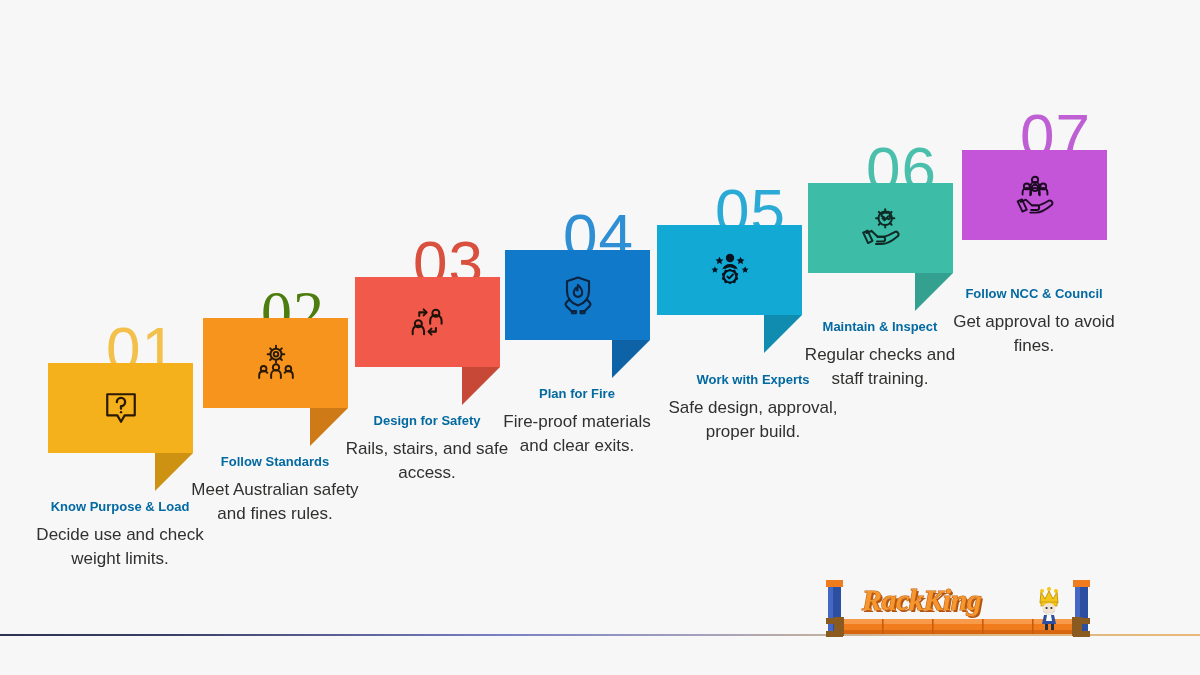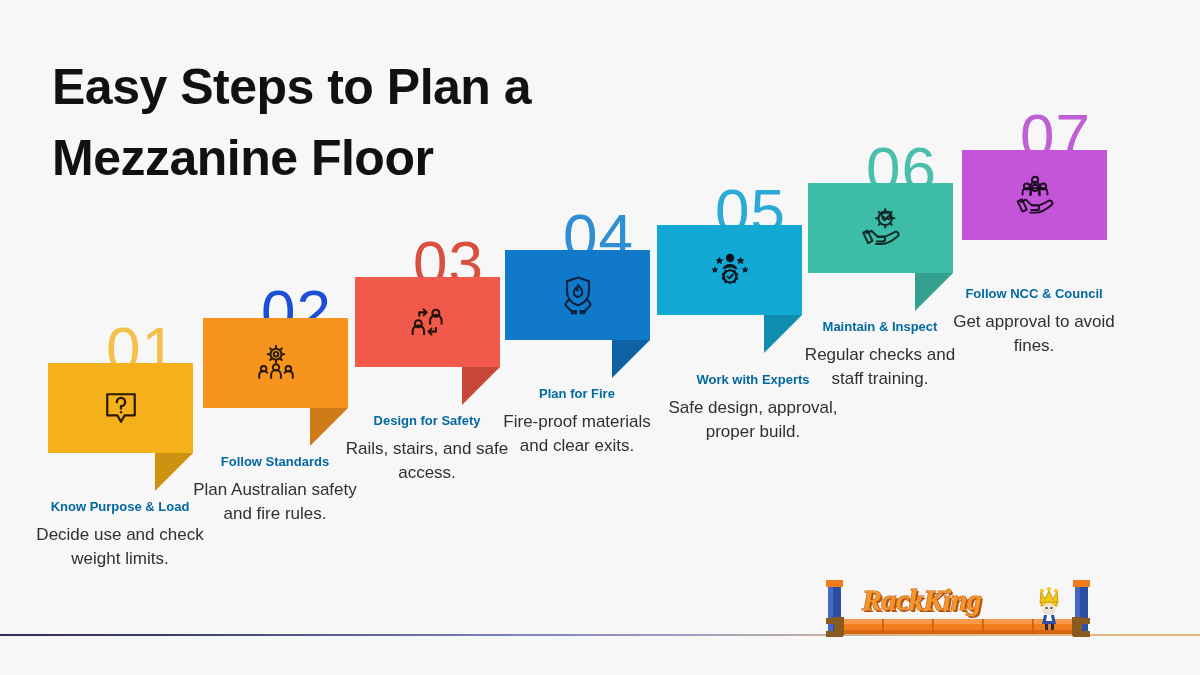--- a/index.html
+++ b/index.html
@@ -61,24 +61,20 @@
 
   
   .logo{position:absolute;left:820px;top:578px;width:280px;height:62px;}
   .logo svg{display:block;}
 </style>
 </head>
 <body>
 
 <div id="stage">
 
-  <div class="title">
-    <span>Easy Steps to Plan a</span>
-    <span class="l2">Mezzanine Floor</span>
-  </div>
 
   <div class="step" style="left:48px;top:318px;">
     <div class="num" style="left:58px;top:0px;color:#F2C04B;">01</div>
     <div class="block" style="left:0px;top:45px;background:#F5B11C;">
       <span>
         <svg width="44" height="44" viewBox="0 0 48 48" fill="none" stroke="#2a1a05" stroke-width="2.4" stroke-linecap="round" stroke-linejoin="round">
           <path d="M9 9 h30 v23 h-11 l-4 7 -4 -7 H9 Z"></path>
           <path d="M19.5 17.5 a4.5 4.5 0 1 1 4.5 4.5 v2.5" stroke-width="2.6"></path>
           <circle cx="24" cy="28.5" r="1.3" fill="#2a1a05" stroke="none"></circle>
         </svg>
@@ -87,21 +83,21 @@
     <div class="fold" style="left:145px;top:135px;border-width:38px 0 0 38px;
                 border-color:#CE9213 transparent transparent transparent;
                 transform:scaleX(-1);transform-origin:left top;"></div>
     <div class="cap" style="left:-13px;top:180px;">
       <p class="ct">Know Purpose &amp; Load</p>
       <p class="cd">Decide use and check weight limits.</p>
     </div>
   </div>
 
   <div class="step" style="left:203px;top:273px;">
-    <div class="num" style="left:58px;top:8px;color:#1d4ed8;">02</div>
+    <div class="num" style="left:58px;top:8px;color:#4d7c0f;font-family:Liberation Serif, serif;">02</div>
     <div class="block" style="left:0px;top:45px;background:#F7941E;">
       <span>
         <svg width="46" height="44" viewBox="0 0 52 48" fill="none" stroke="#2a1a05" stroke-width="2.2" stroke-linecap="round" stroke-linejoin="round">
           <g>
             <circle cx="26" cy="14" r="6.2"></circle>
             <path d="M26 4.6 v2.4 M26 21 v2.4 M16.6 14 h2.4 M33 14 h2.4
                      M19.4 7.4 l1.7 1.7 M30.9 18.9 l1.7 1.7
                      M32.6 7.4 l-1.7 1.7 M21.1 18.9 l-1.7 1.7"></path>
             <circle cx="26" cy="14" r="2.6"></circle>
           </g>
@@ -112,21 +108,21 @@
           <circle cx="40" cy="30.5" r="3.2"></circle>
           <path d="M45 41 v-3.2 a5 5 0 0 0 -9.2 -2.7"></path>
         </svg>
       </span>
     </div>
     <div class="fold" style="left:145px;top:135px;border-width:38px 0 0 38px;
                 border-color:#CE7A16 transparent transparent transparent;
                 transform:scaleX(-1);transform-origin:left top;"></div>
     <div class="cap" style="left:-13px;top:180px;">
       <p class="ct">Follow Standards</p>
-      <p class="cd">Plan Australian safety and fire rules.</p>
+      <p class="cd">Meet Australian safety and fines rules.</p>
     </div>
   </div>
 
   <div class="step" style="left:355px;top:232px;">
     <div class="num" style="left:58px;top:0px;color:#D9503F;">03</div>
     <div class="block" style="left:0px;top:45px;background:#F15A4A;">
       <span>
         <svg width="46" height="42" viewBox="0 0 52 48" fill="none" stroke="#1d1208" stroke-width="2.3" stroke-linecap="round" stroke-linejoin="round">
           <circle cx="15" cy="26" r="4"></circle>
           <path d="M8.5 38 v-3.6 a6.5 6.5 0 0 1 13 0 V38"></path>

